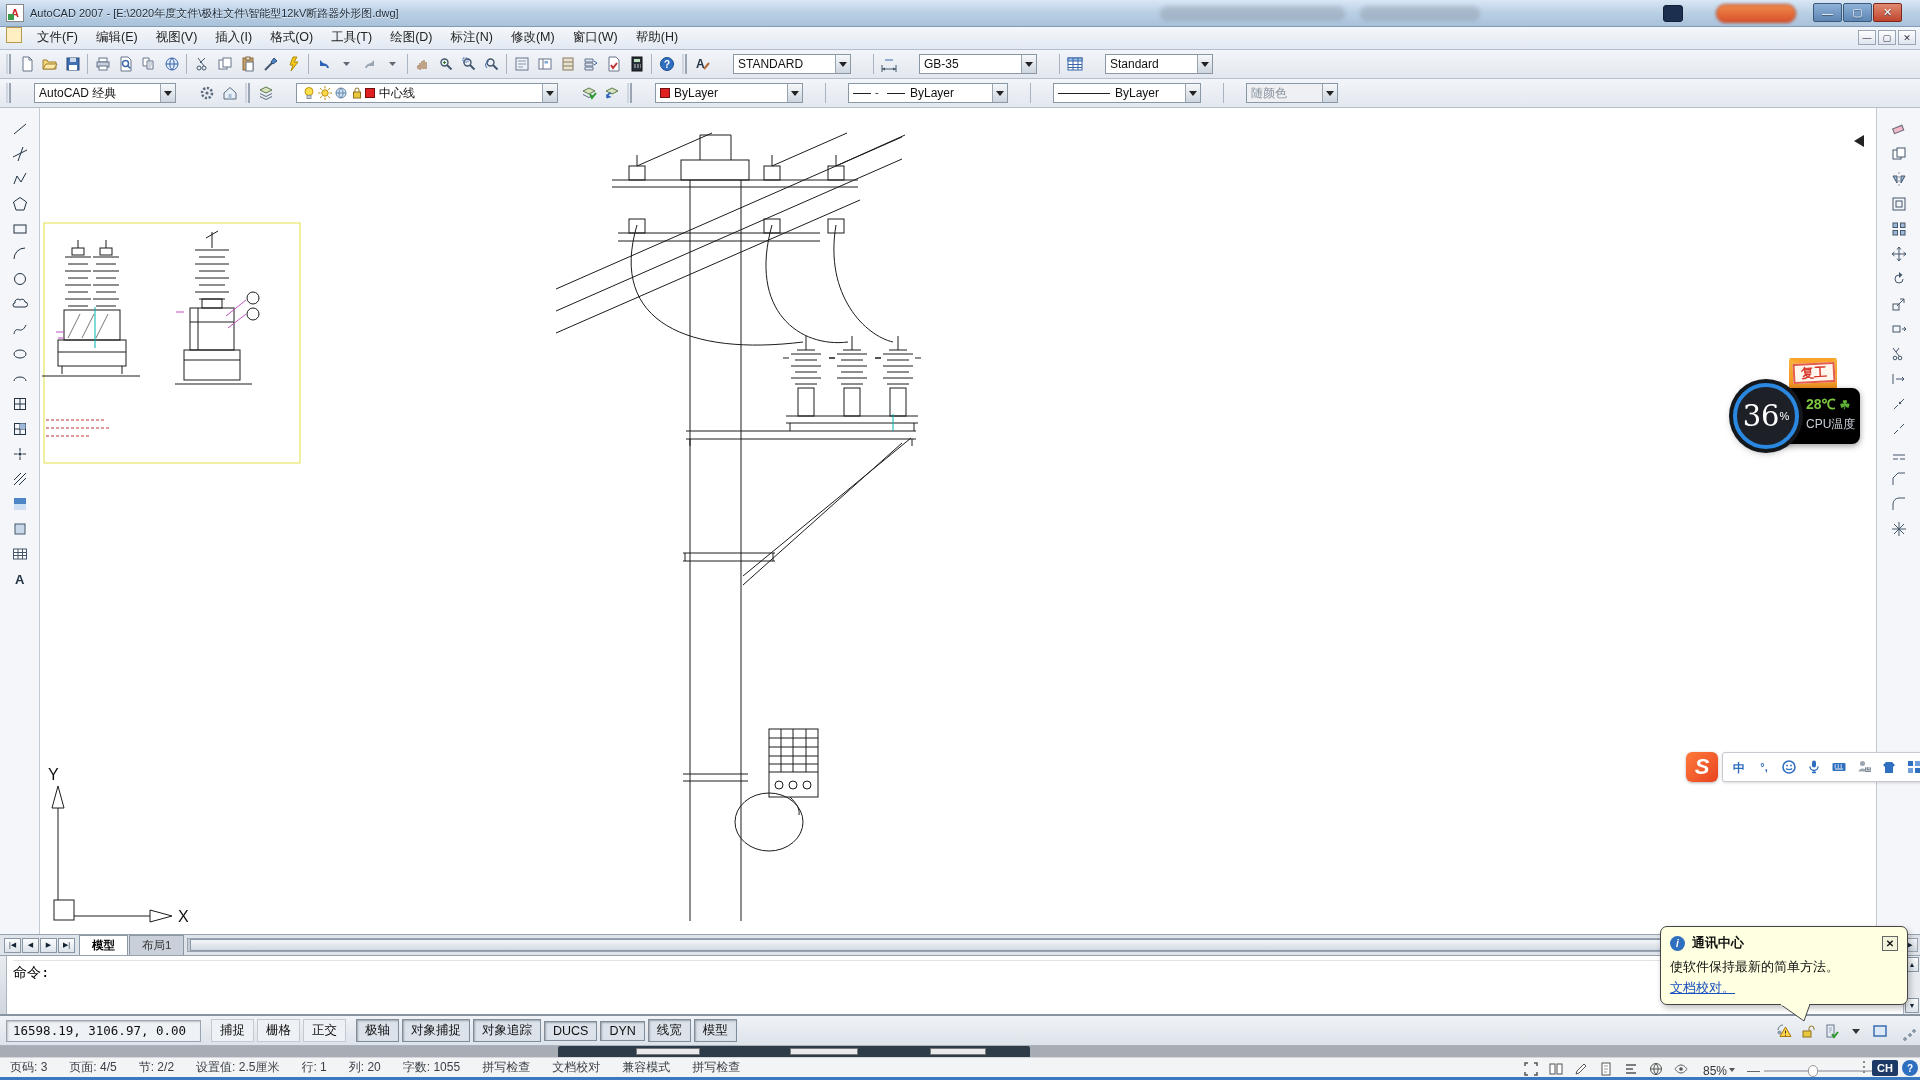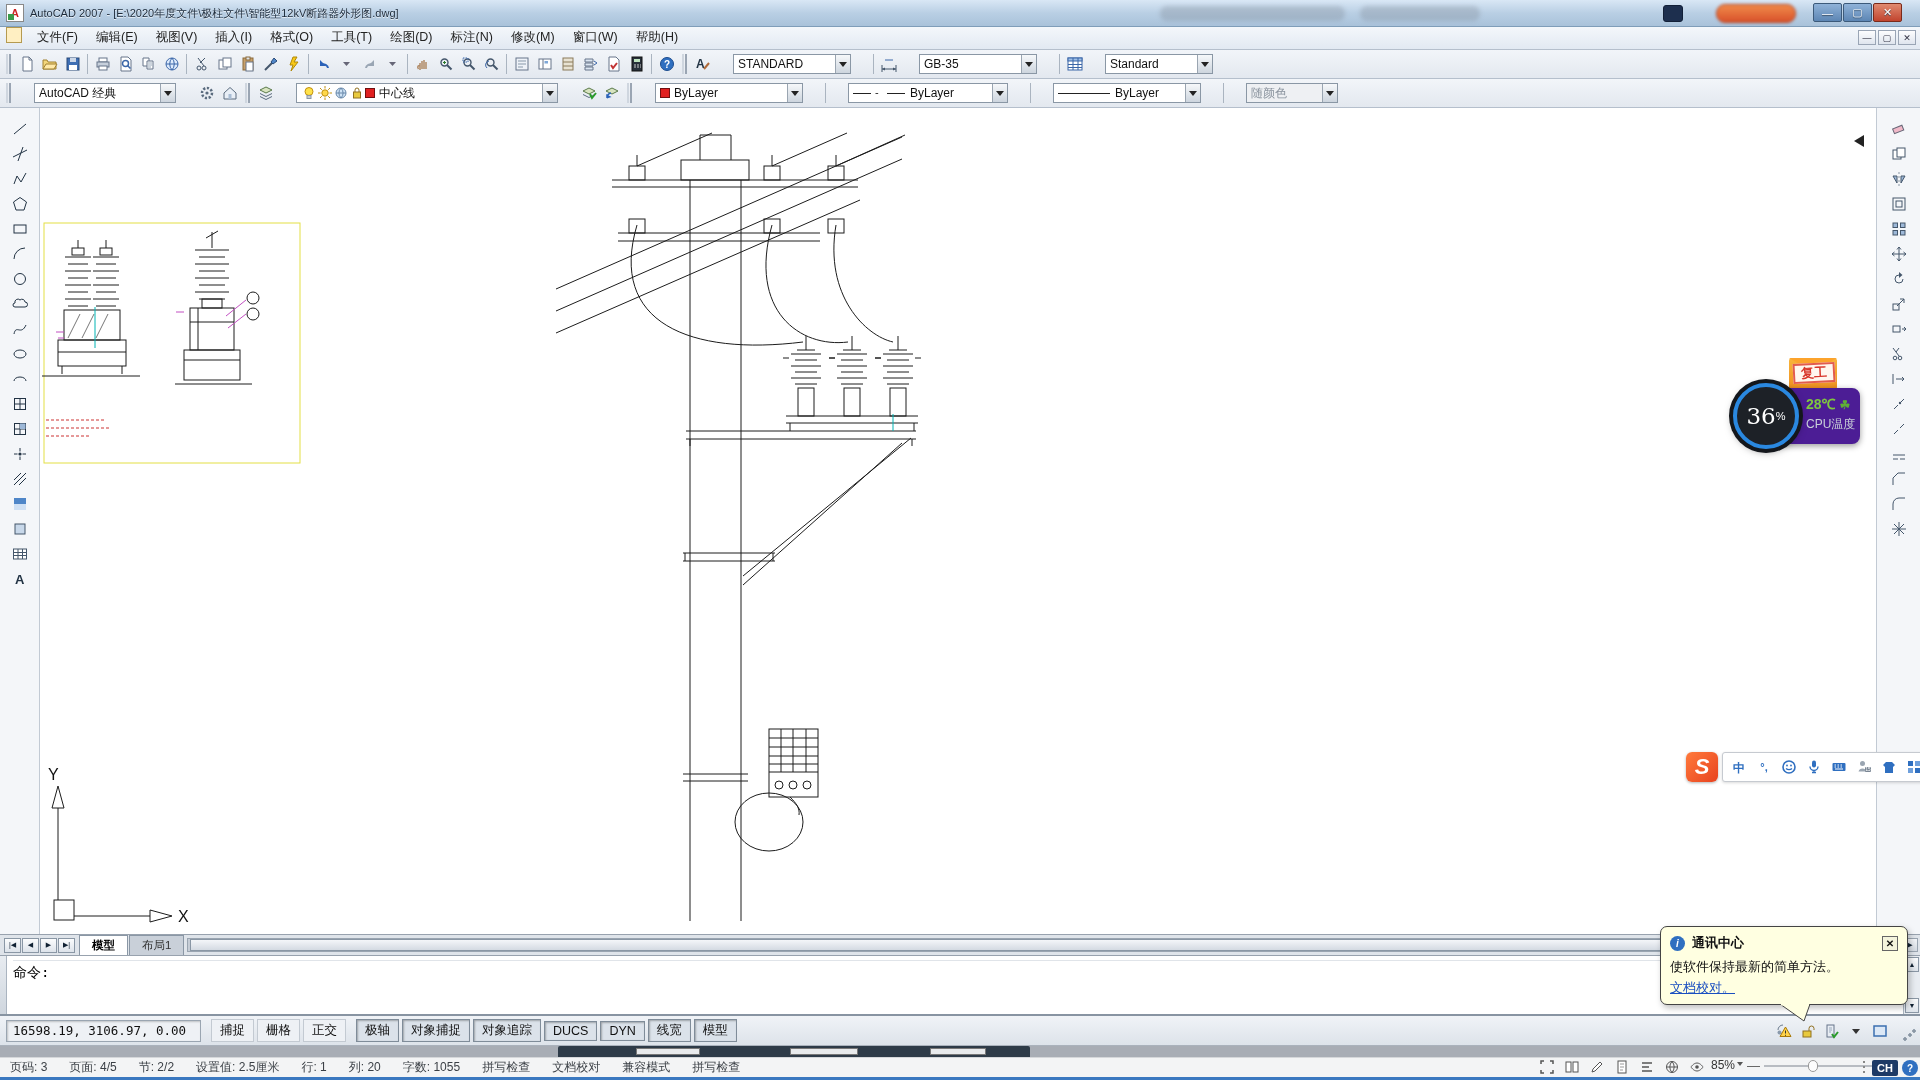--- a/index.html
+++ b/index.html
@@ -75,40 +75,40 @@
  radial-gradient(circle at 3px 11px,#8a97a5 1.5px,transparent 2px),
  radial-gradient(circle at 8px 7px,#8a97a5 1.5px,transparent 2px),
  radial-gradient(circle at 12px 3px,#8a97a5 1.5px,transparent 2px)}
 
 .darkstrip{height:11px;background:#a8adb5;position:relative}
 .darkstrip .frag{position:absolute;left:558px;top:0;width:472px;height:11px;background:#2e3b48;border-radius:2px 2px 0 0}
 .darkstrip .wbox{position:absolute;top:2px;height:7px;background:#e8eaec;border:1px solid #777}
 
 .wpsbar{height:23px;background:#f3f4f5;border-top:1px solid #d5d7da;display:flex;align-items:center;padding:0 10px;font-size:12px;color:#3a3f45;position:relative;border-bottom:3px solid #3a78c0}
 .wpsbar .witem{margin-right:22px;white-space:nowrap}
-.wps-right{position:absolute;right:46px;top:0;height:20px;display:flex;align-items:flex-start;gap:4px}
+.wps-right{position:absolute;right:46px;top:0;height:20px;display:flex;align-items:flex-end;gap:12px}
 .wps-right .ti{width:20px;height:18px}
 .wzoom{font-size:12px;color:#333;display:flex;align-items:center;gap:2px}
 .wzoom::after{content:'';border:3px solid transparent;border-top:4px solid #555}
 .slider{display:flex;align-items:center;gap:4px}
 .slider .minus{color:#555;font-size:13px}
 .slider .track{width:110px;height:2px;background:#b8bcc2;position:relative}
 .slider .knob{position:absolute;left:44px;top:-5px;width:10px;height:12px;border-radius:5px;background:#fdfdfd;border:1px solid #999}
 .imegrip{position:absolute;right:2px;top:0;height:20px;display:flex;align-items:center;gap:4px}
 .dotcol{width:6px;height:16px;background:radial-gradient(circle at 2px 2px,#888 1px,transparent 1.4px),radial-gradient(circle at 2px 7px,#888 1px,transparent 1.4px),radial-gradient(circle at 2px 12px,#888 1px,transparent 1.4px)}
 .chchip{background:#1d3a66;color:#fff;font-size:11px;font-weight:bold;padding:2px 5px;border-radius:2px}
 .qicon{width:16px;height:16px;border-radius:50%;background:#2f6fc0;color:#fff;font-size:10px;font-weight:bold;display:flex;align-items:center;justify-content:center}
 
 .cpu{position:absolute;z-index:30}
-.cpu .panel{position:absolute;left:43px;top:30px;width:84px;height:56px;background:#4c1d95;border-radius:8px;padding:6px 8px 6px 30px;box-shadow:0 2px 6px rgba(0,0,0,.4)}
+.cpu .panel{position:absolute;left:43px;top:30px;width:84px;height:56px;background:#000000;border-radius:8px;padding:6px 8px 6px 30px;box-shadow:0 2px 6px rgba(0,0,0,.4)}
 .cpu .temp{color:#7ec63f;font-size:14px;font-weight:bold;white-space:nowrap}
 .cpu .leaf{color:#5fae36;font-size:12px}
 .cpu .cpulabel{color:#c9d0d8;font-size:12px;margin-top:3px;white-space:nowrap}
 .cpu .ring{position:absolute;left:0;top:25px;width:66px;height:66px;border-radius:50%;background:#1d2127;border:4px solid #2a88e0;box-shadow:0 0 0 4px #14171c,0 2px 8px rgba(0,0,0,.5);display:flex;align-items:center;justify-content:center;color:#fff}
-.cpu .pct{font-size:23px;font-family:"DejaVu Serif",serif}
+.cpu .pct{font-size:29px;font-family:"DejaVu Serif",serif}
 .cpu .pcts{font-size:11px}
 .cpu .env{position:absolute;left:56px;top:0;width:48px;height:32px;background:linear-gradient(#f8b53c,#ef8f1f);border-radius:3px}
 .cpu .env::before{content:'';position:absolute;left:0;top:0;border-left:24px solid transparent;border-right:24px solid transparent;border-top:14px solid #fca32c}
 .cpu .badge{position:absolute;left:60px;top:5px;width:42px;height:20px;background:#fff6ee;border:2px solid #e25b4e;color:#d8362a;font-size:13px;font-weight:bold;display:flex;align-items:center;justify-content:center;transform:rotate(-3deg)}
 .sogou{position:absolute;z-index:30;display:flex;align-items:center}
 .slogo{width:32px;height:30px;border-radius:6px;background:linear-gradient(135deg,#ff7a3c,#e8431f);color:#fff;font-size:22px;font-weight:bold;display:flex;align-items:center;justify-content:center;font-style:italic;box-shadow:0 1px 3px rgba(0,0,0,.3)}
 .sbar{margin-left:4px;height:30px;background:#fff;border:1px solid #c6cad0;border-radius:3px;display:flex;align-items:center;padding:0 7px;gap:7px;box-shadow:0 1px 3px rgba(0,0,0,.15)}
 .sbar .ti{width:18px}
 .balloon{position:absolute;z-index:40}
 .bbox{width:248px;background:#ffffe1;border:1px solid #444;border-radius:7px;padding:7px 9px;box-shadow:2px 3px 6px rgba(0,0,0,.25);font-size:13px}

